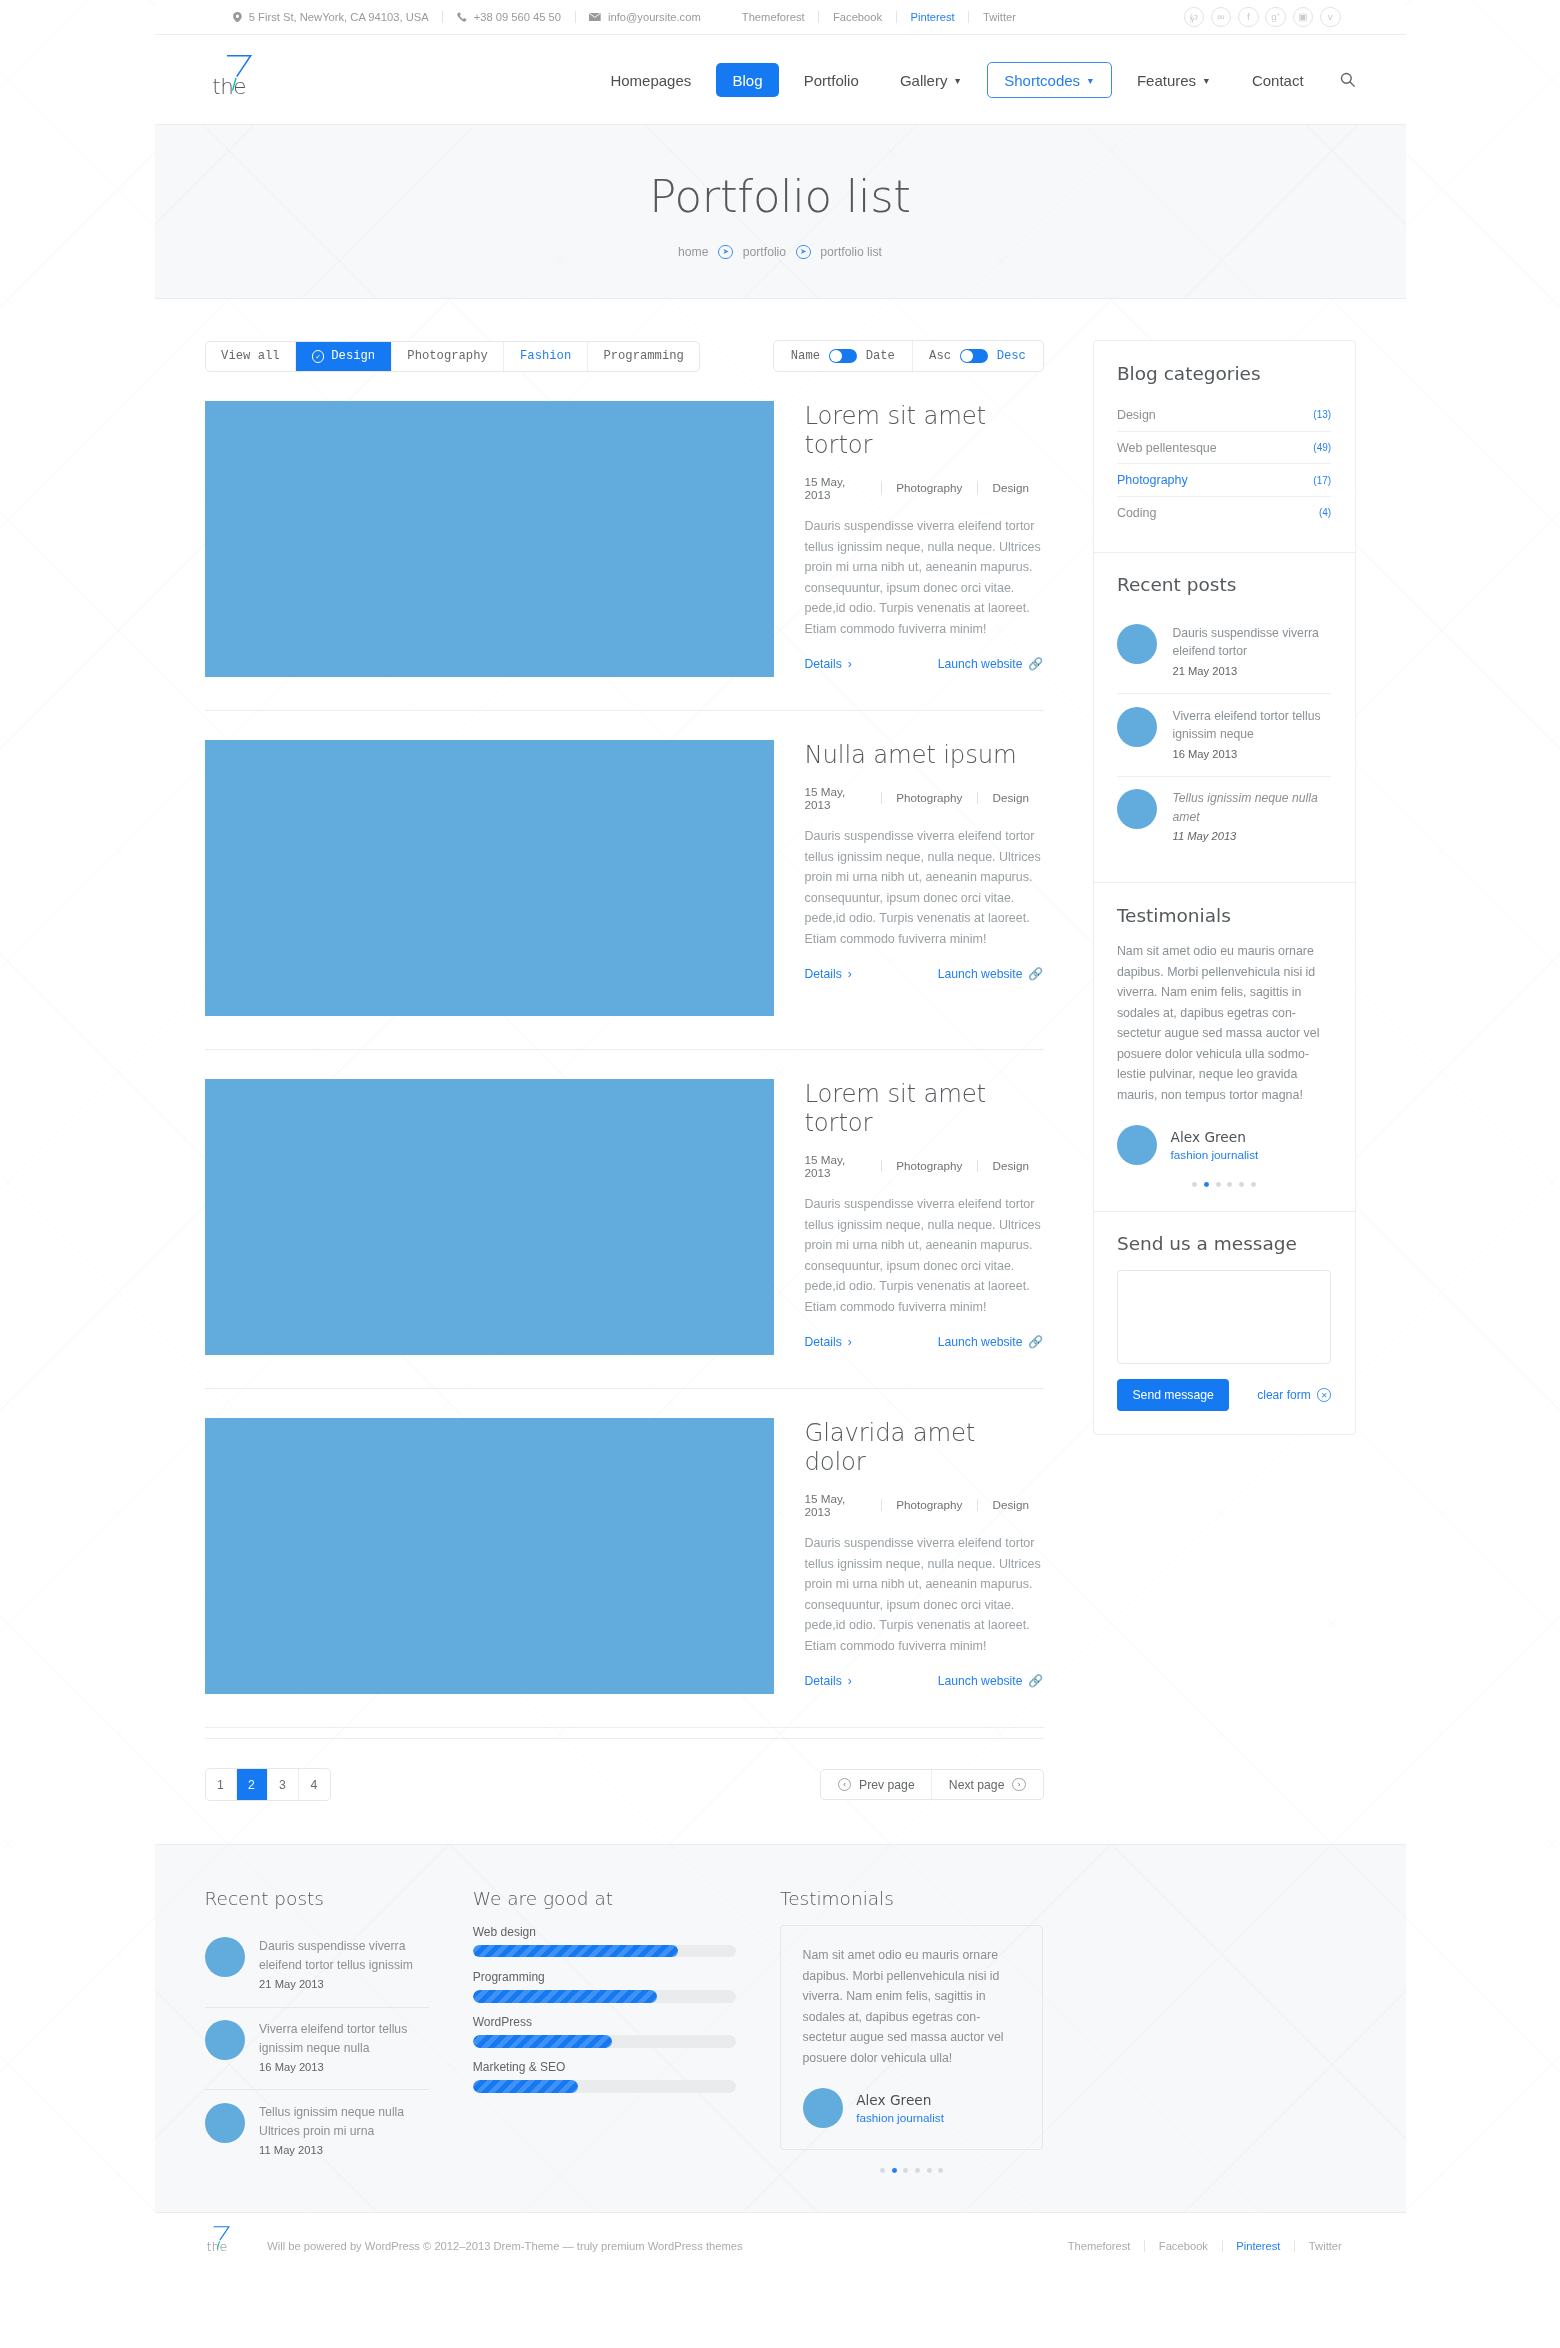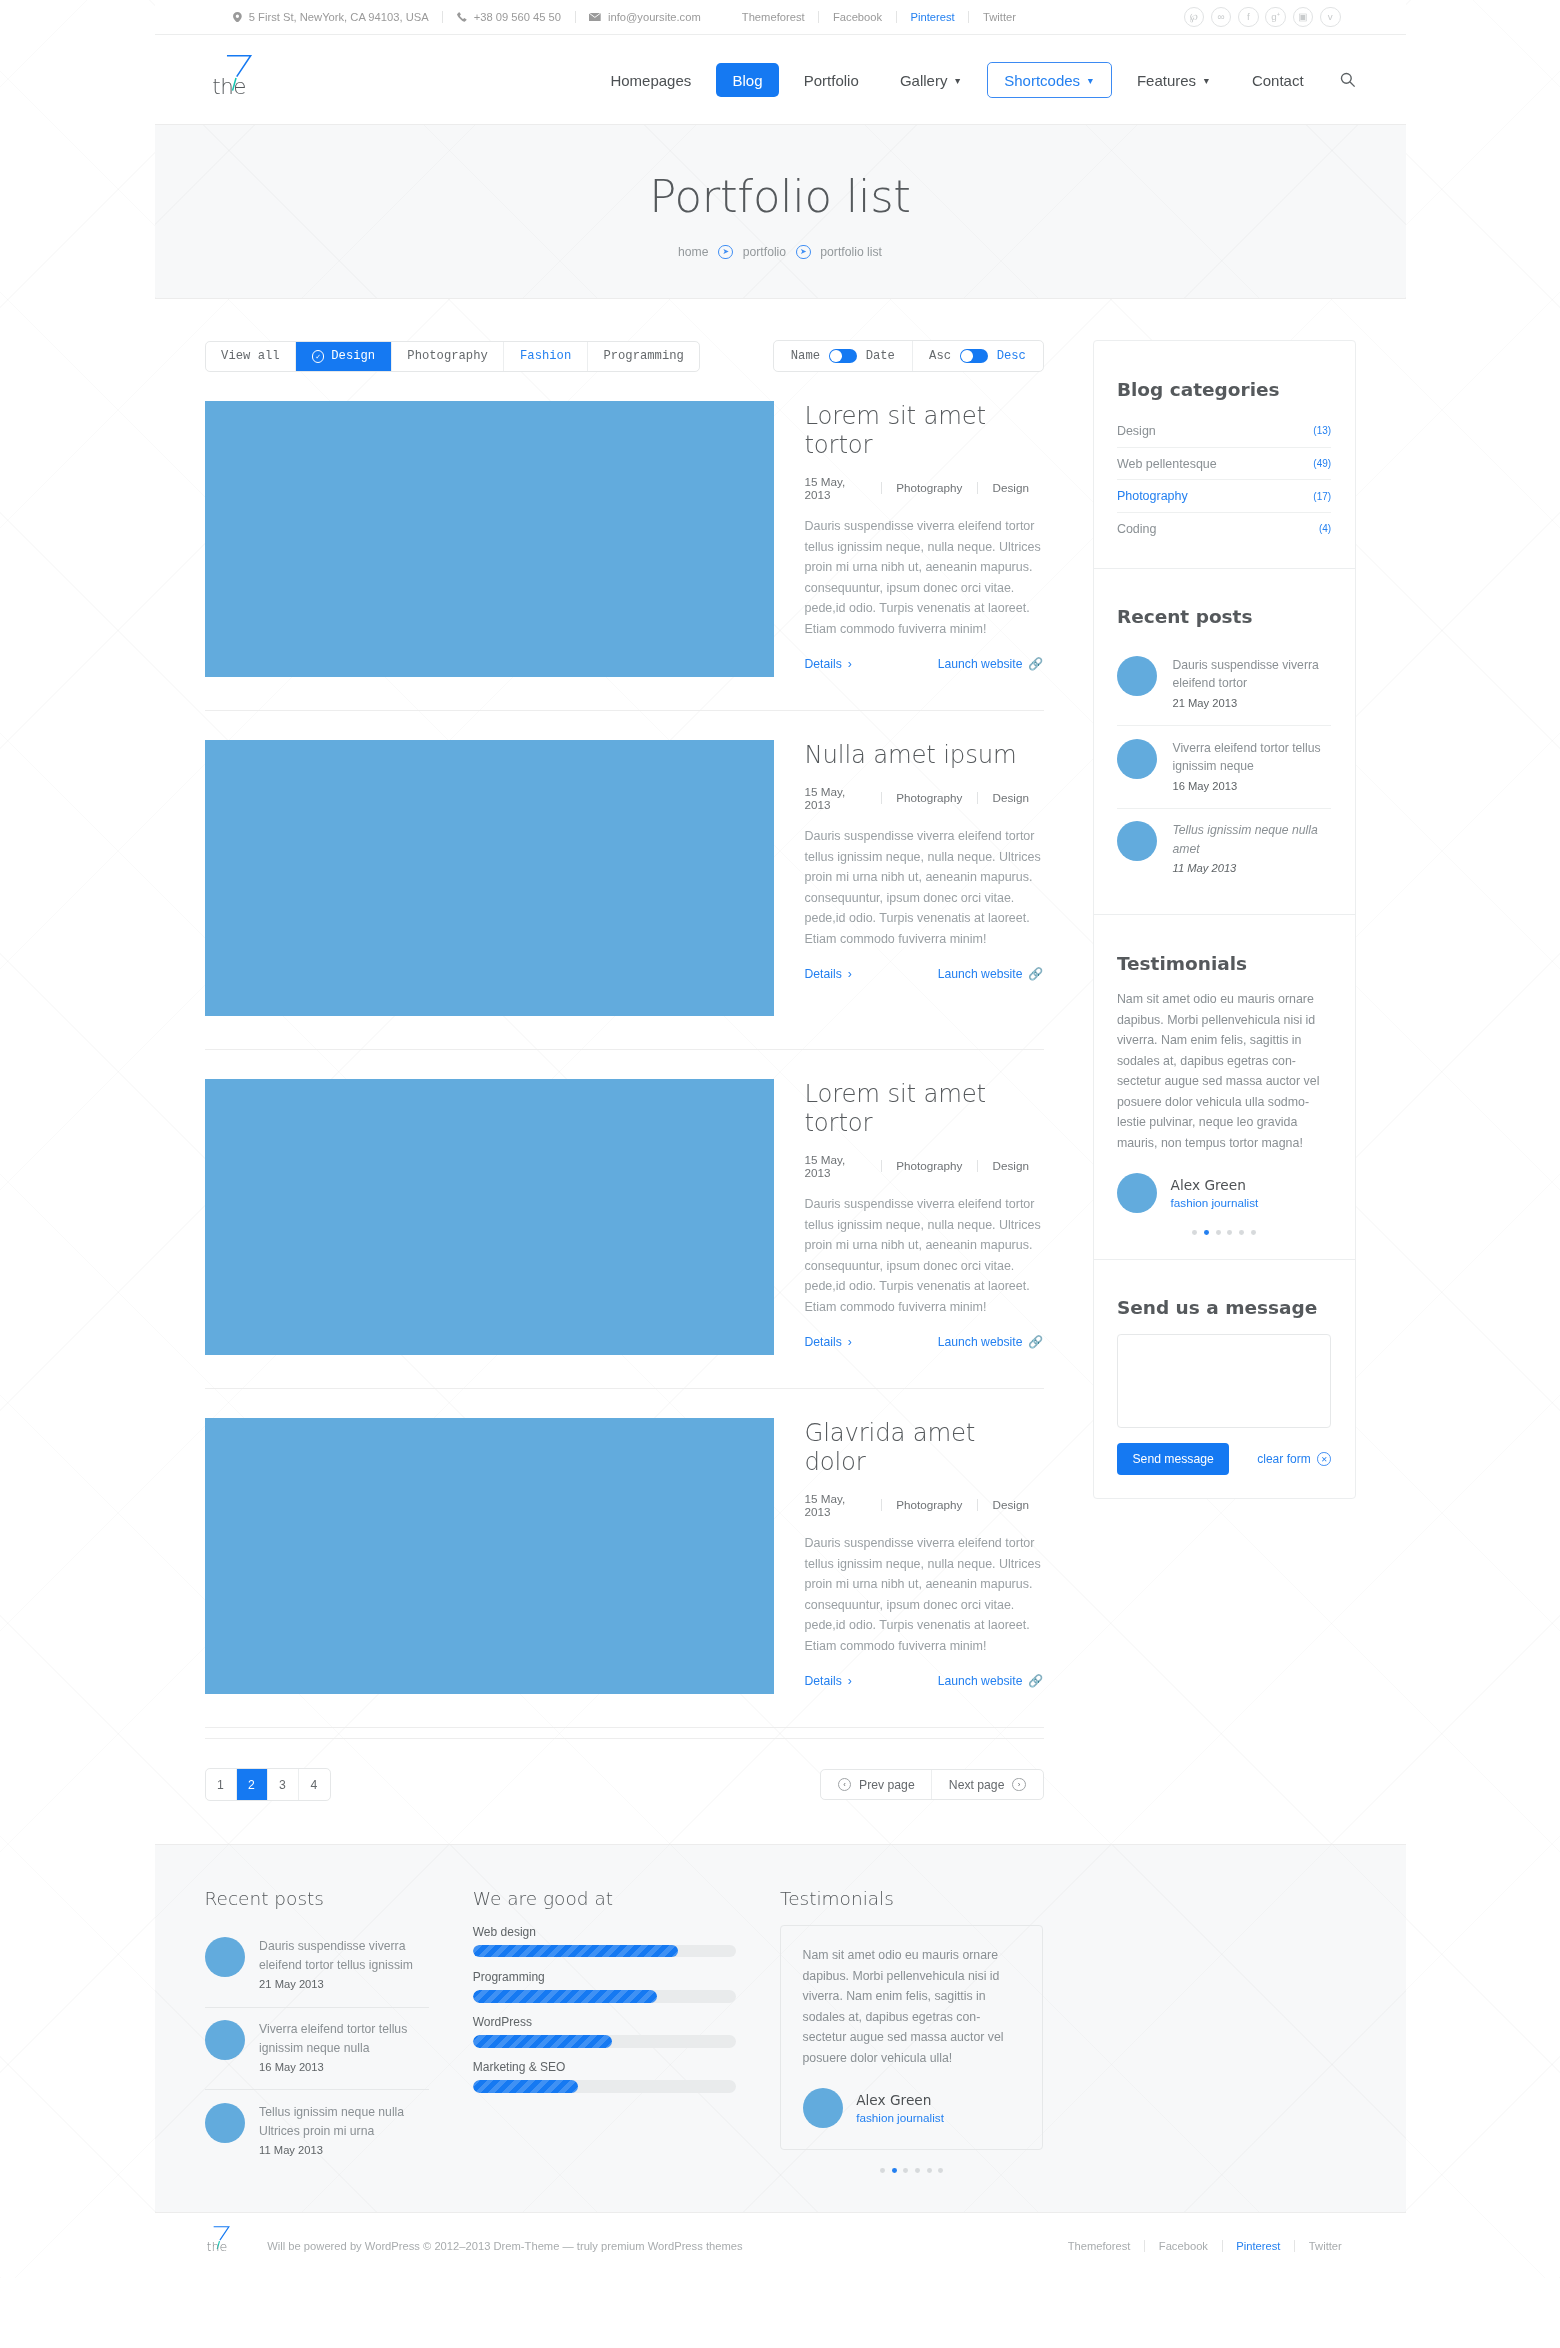--- a/index.html
+++ b/index.html
@@ -150,22 +150,22 @@
   .pgnav .c { display: flex; align-items: center; gap: 7.8px; font-size: 12.2px; color: #65696c;
               padding: 7.8px 16.6px; border-right: 1px solid #eceeef; }
   .pgnav .c:last-child { border-right: none; }
   .circ { width: 13.7px; height: 13.7px; border-radius: 50%; border: 1px solid #9ea2a5;
           display: inline-flex; align-items: center; justify-content: center; font-size: 7.8px; }
 
   
   .widget { padding: 21.5px 23.4px 23.4px; border-bottom: 1px solid #eceeef; }
   .widget:last-child { border-bottom: none; }
   .wtitle {
-    font-family: "DejaVu Sans", sans-serif; font-weight: 700; font-size: 18.5px;
-    color: #55595c; margin-bottom: 15.6px; margin-top: 16px;
+    font-family: "DejaVu Sans", sans-serif; font-weight: 400; font-size: 18.5px;
+    color: #55595c; margin-bottom: 15.6px;
   }
   .cat-row { display: flex; align-items: center; justify-content: space-between;
              padding: 8.8px 0; border-bottom: 1px solid #eef0f0; font-size: 12.5px; color: #8a9094; }
   .cat-row:last-child { border-bottom: none; }
   .cat-row.active .cname { color: #2480f0; }
   .cat-count { color: #2480f0; font-size: 10px; text-align: right; }
 
   .rp-row { display: flex; gap: 15.6px; padding: 12.7px 0; border-bottom: 1px solid #eef0f0; align-items: flex-start;}
   .rp-row:last-child { border-bottom: none; font-style: italic; }
   .avatar { width: 40px; height: 40px; border-radius: 50%; background: #62abdd; flex: none; }

